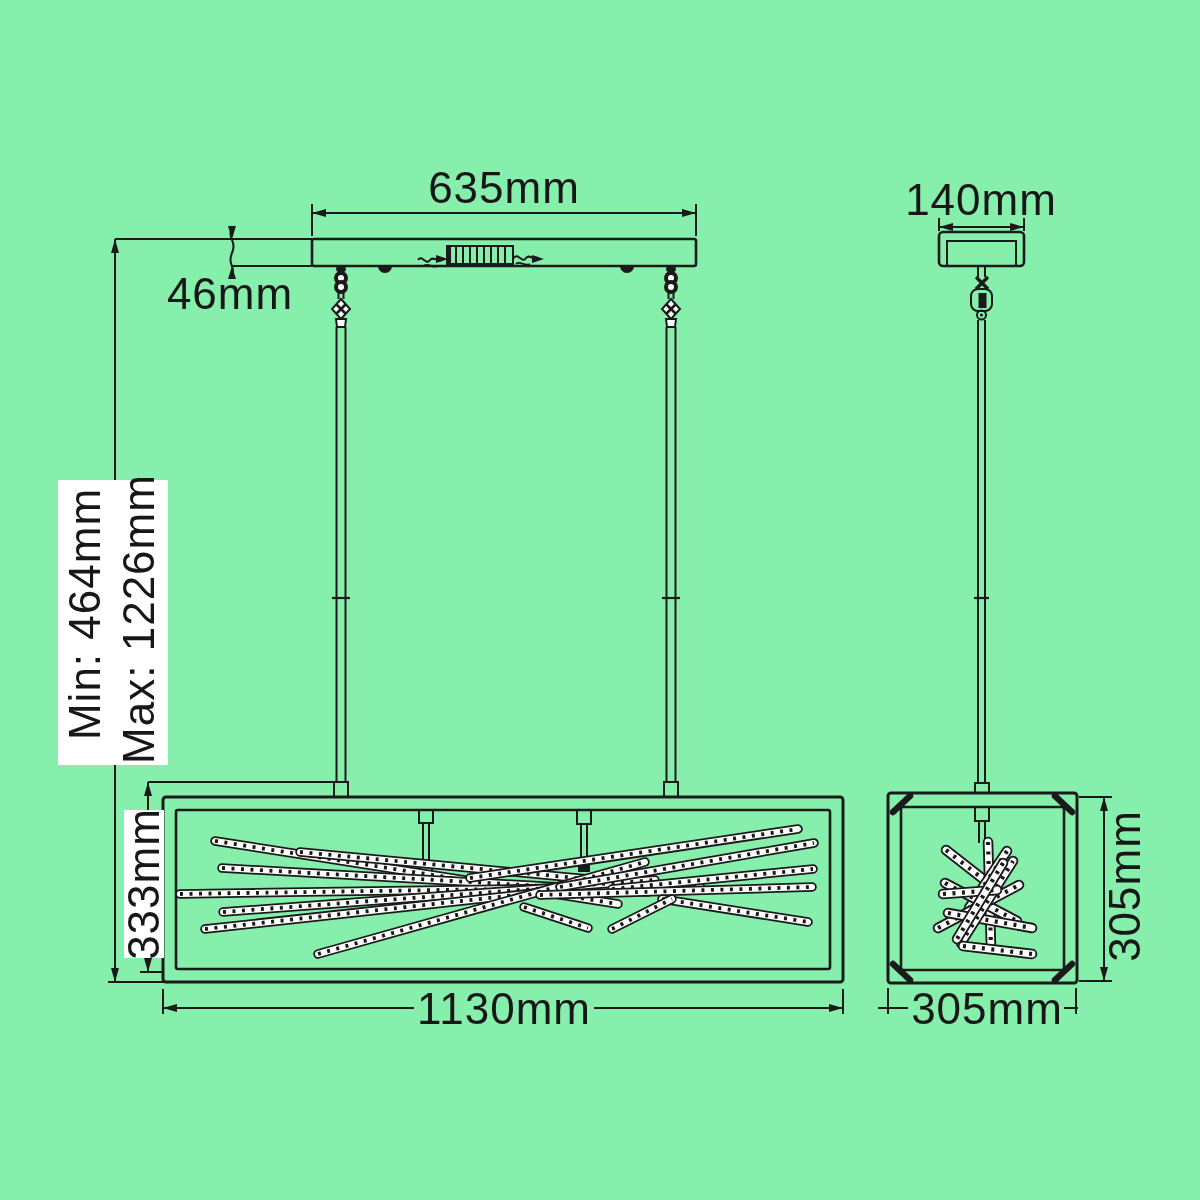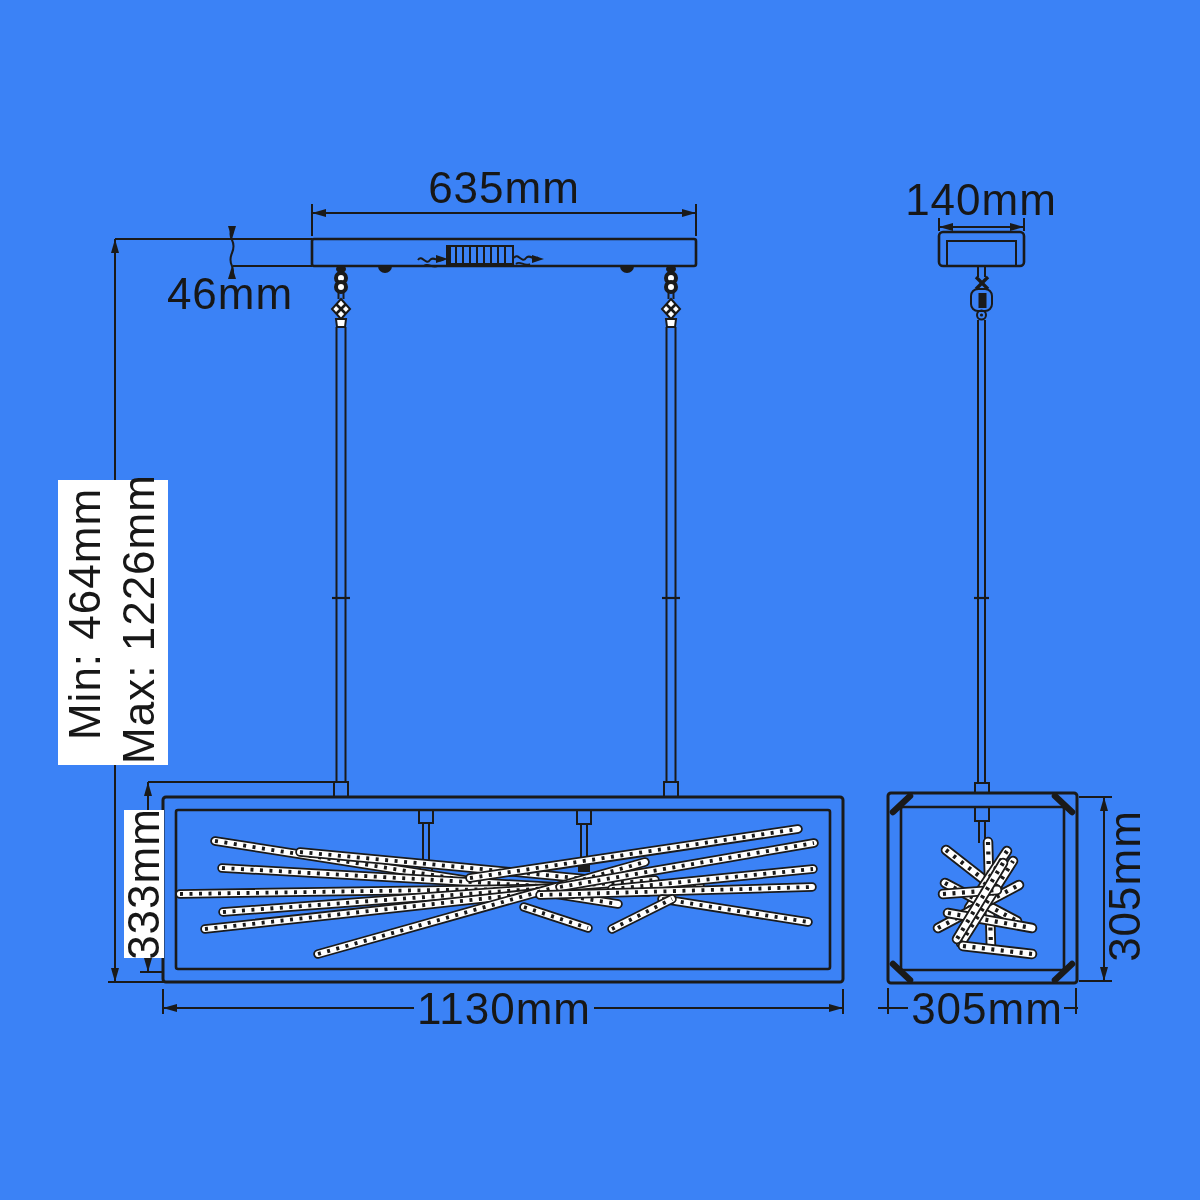--- a/index.html
+++ b/index.html
@@ -1,16 +1,16 @@
 <!DOCTYPE html>
 <html><head>
 <meta charset="utf-8">
 <style>
   html,body{margin:0;padding:0;background:#ffffff;width:1200px;height:1200px;overflow:hidden}
-  .canvas{width:1200px;height:1200px;background:#3b82f6;position:relative}
+  .canvas{width:1200px;height:1200px;background:#86efac;position:relative}
   svg{display:block}
   text{font-family:"Liberation Sans","DejaVu Sans",sans-serif;font-size:44px;fill:#171717;letter-spacing:1px}
   .ln{stroke:#1a1a1a;stroke-width:2;fill:none}
   .ln25{stroke:#1a1a1a;stroke-width:2.6;fill:none}
   .ln3{stroke:#1a1a1a;stroke-width:3;fill:none}
   .fillk{fill:#1a1a1a;stroke:none}
   .wfill{fill:#ffffff}
   .brace{stroke:#1a1a1a;stroke-width:6.5;stroke-linecap:round}
   .tick{stroke:#1a1a1a;stroke-width:2.2}
 </style>

